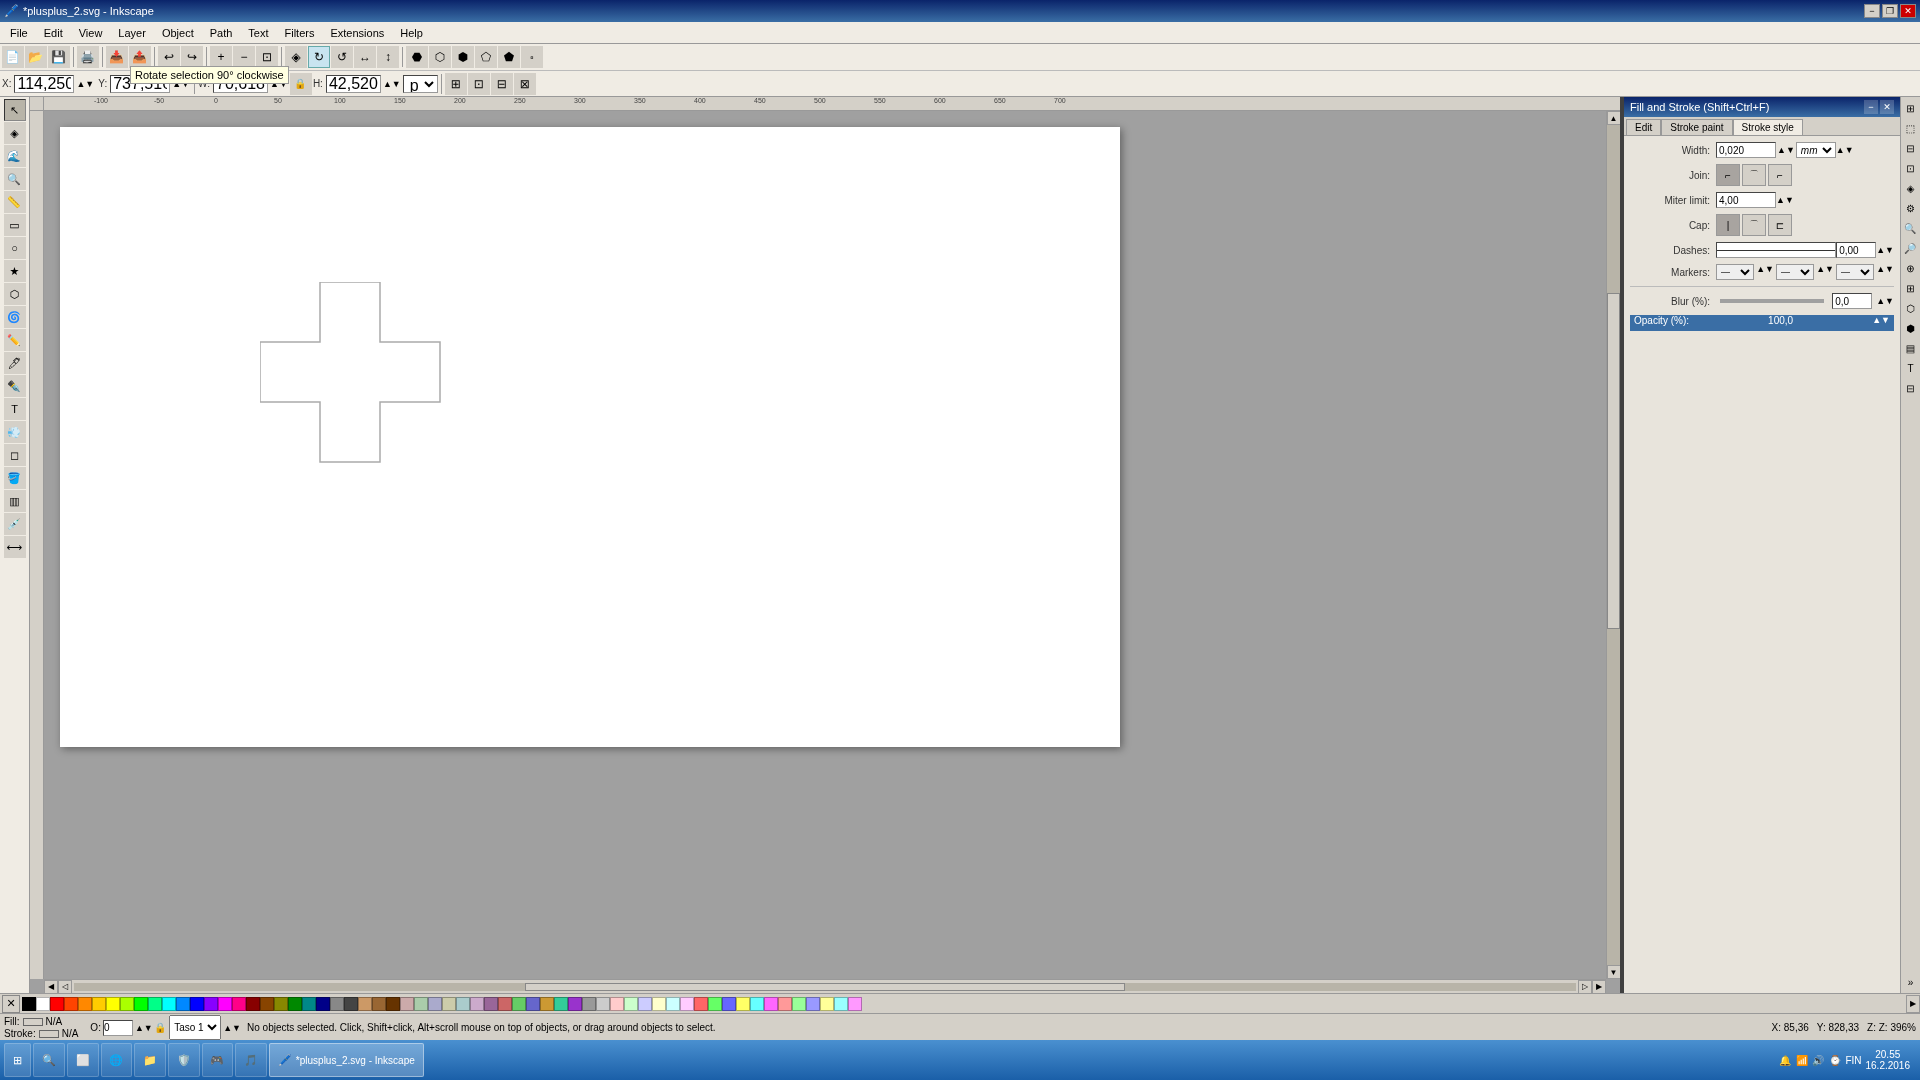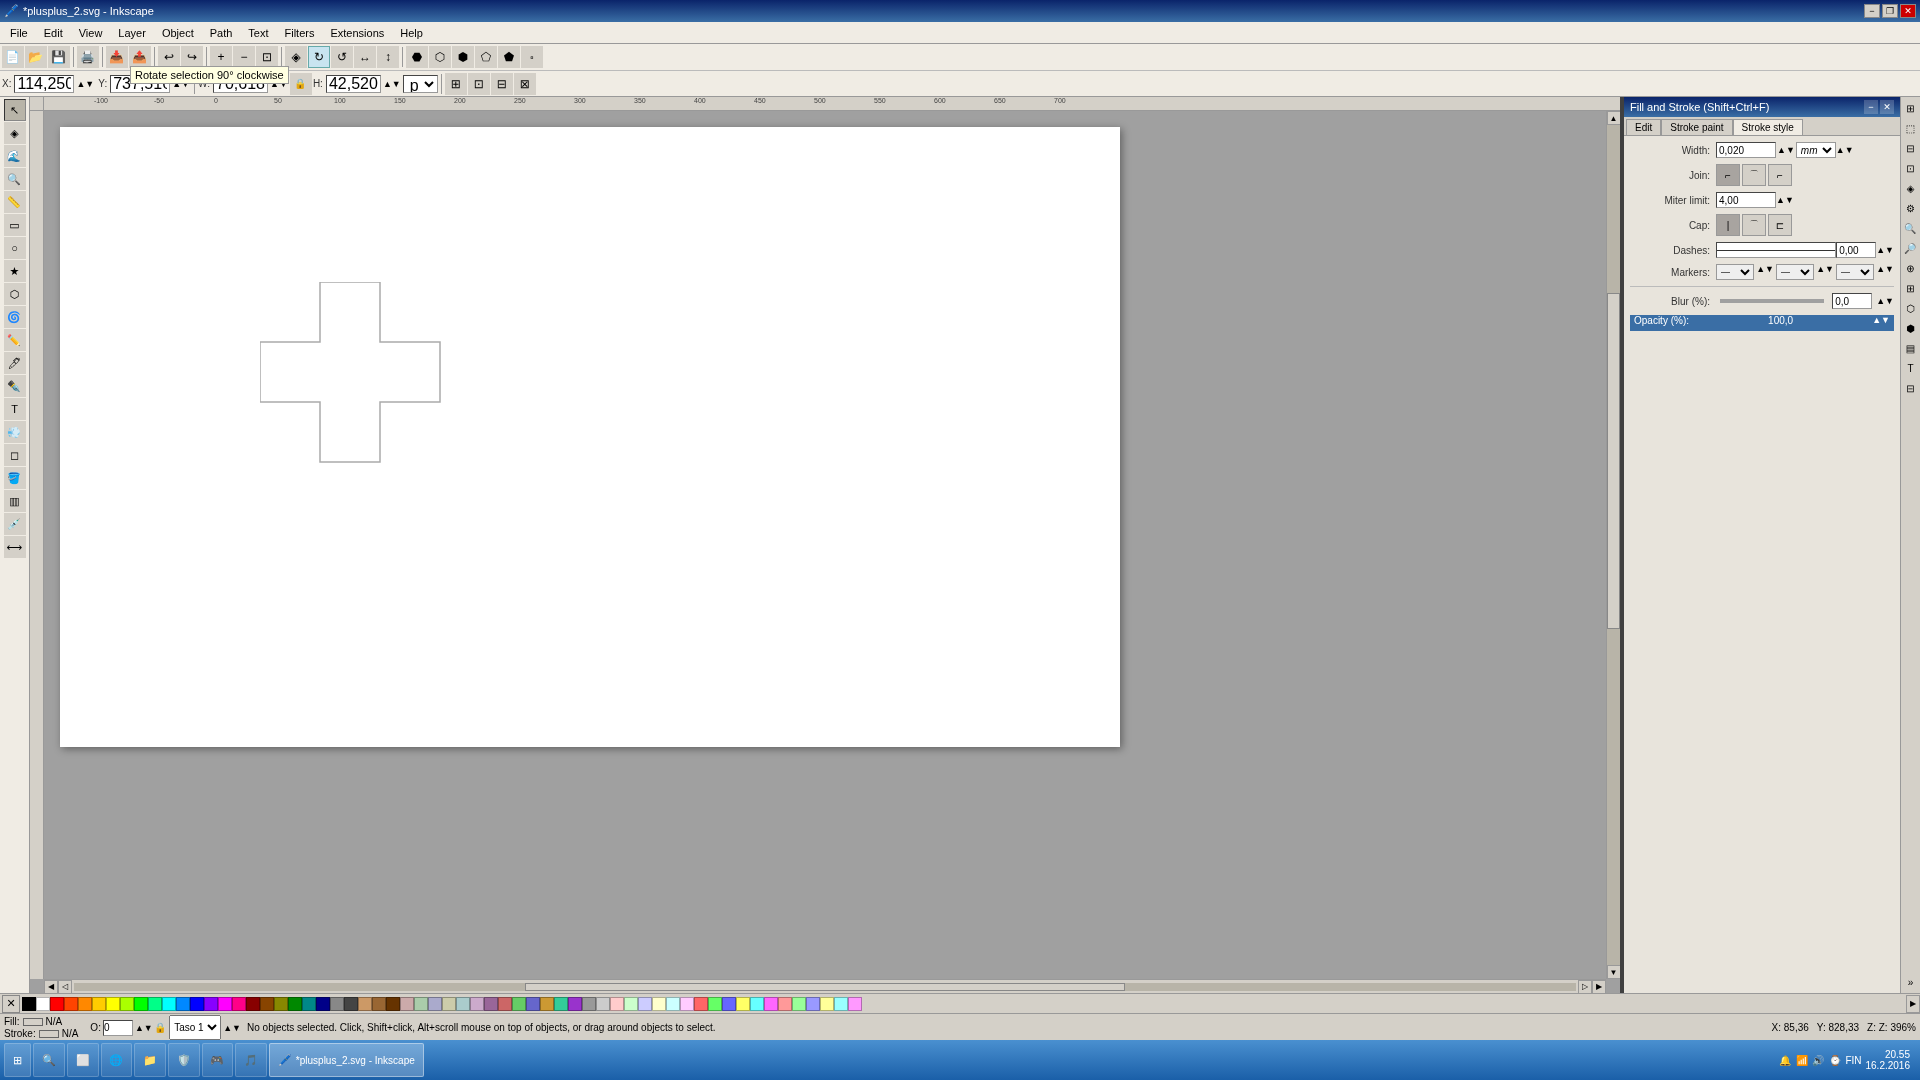--- a/index.html
+++ b/index.html
@@ -664,18 +664,18 @@
     <span>🖊️</span>
     <span style="max-width:150px;overflow:hidden;text-overflow:ellipsis;white-space:nowrap;font-size:10px;">*plusplus_2.svg - Inkscape</span>
   </div>
   <div class="taskbar-spacer"></div>
   <div class="taskbar-tray">
     <span>🔔</span>
     <span>📶</span>
     <span>🔊</span>
     <span>⌚</span>
     <span>FIN</span>
-    <div style="display:flex;flex-direction:column;text-align:right;">
+    <div style="display:flex;flex-direction:column;text-align:right;align-items:center;">
       <span>20.55</span>
       <span>16.2.2016</span>
     </div>
   </div>
 </div>
 
 </body></html>

